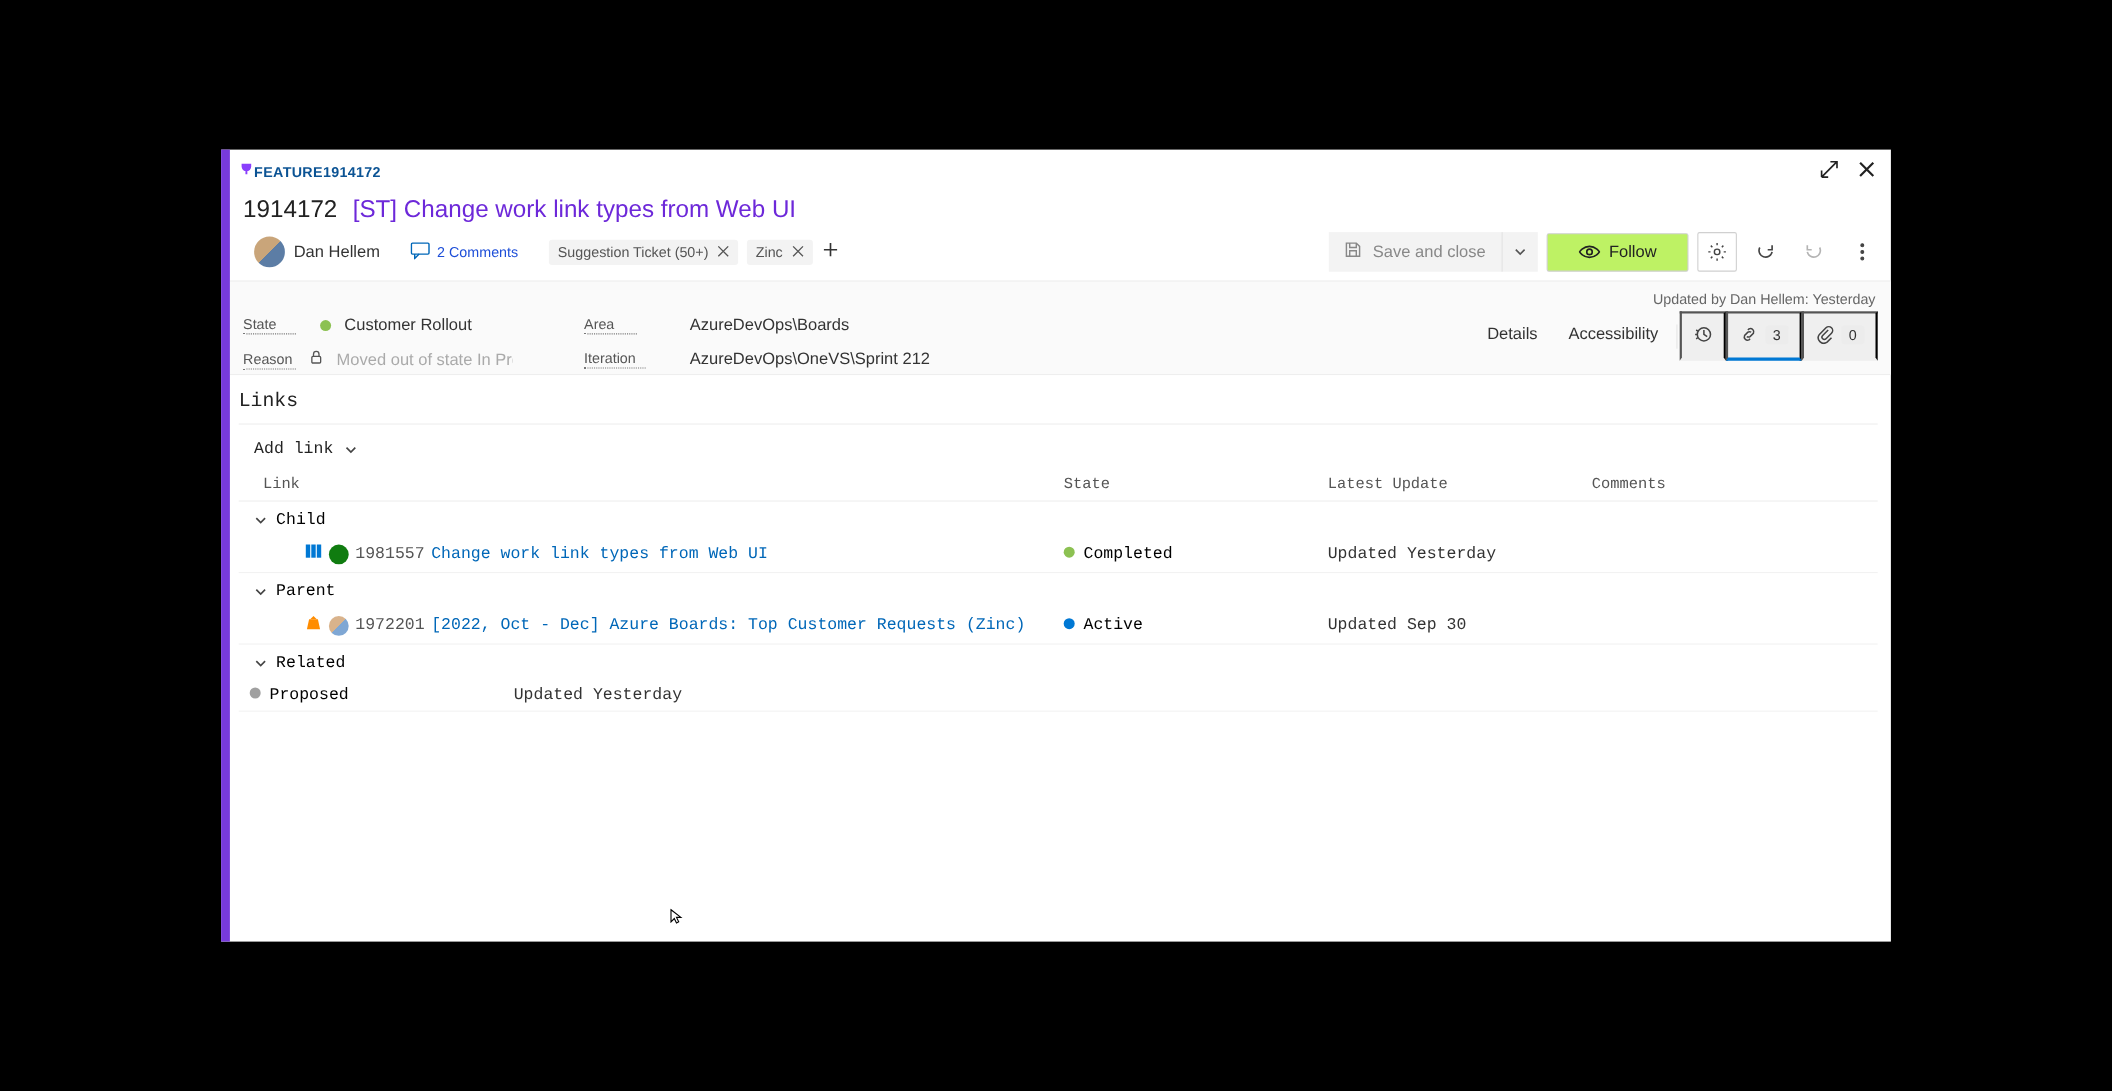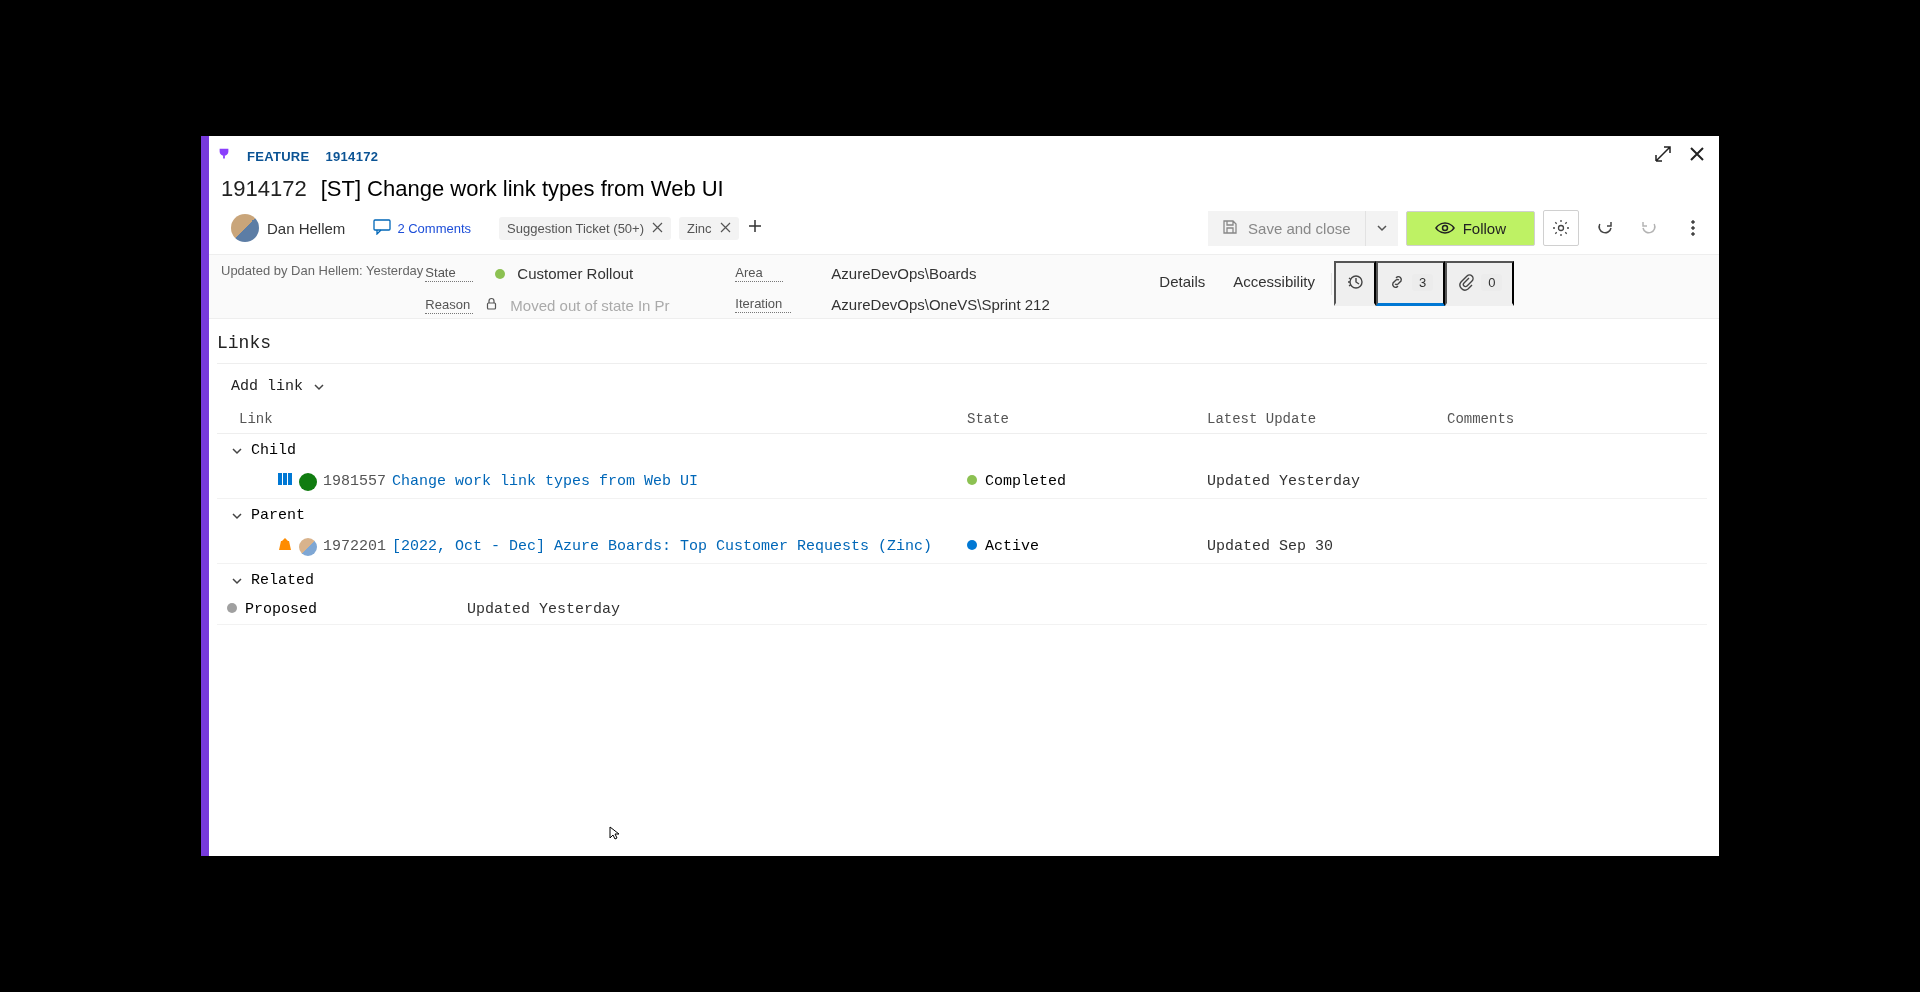--- a/index.html
+++ b/index.html
@@ -1,30 +1,30 @@
 <!DOCTYPE html>
 <html><head>
   <meta charset="utf-8">
   <style>
     * { box-sizing: border-box; margin: 0; padding: 0; }
     body { font-family: "Segoe UI", -apple-system, BlinkMacSystemFont, sans-serif; background: #000; display: flex; align-items: center; justify-content: center; height: 100vh; }
     .window { width: 1518px; height: 720px; background: #fff; border-left: 8px solid #773adc; overflow: hidden; position: relative; }
 
     
     .crumbs { display: flex; align-items: center; justify-content: space-between; padding: 8px 12px 0 8px; }
-    .crumbs-left { display: flex; align-items: center; gap: 16px; }
+    .crumbs-left { display: flex; align-items: center; gap: 0; }
     .trophy-icon svg { width: 14px; height: 14px; fill: #8a3ffc; }
     .crumb-text { color: #0b5394; font-size: 13px; font-weight: 600; letter-spacing: 0.3px; }
     .crumbs-right { display: flex; align-items: center; gap: 14px; }
     .expand-icon svg, .close-icon svg { width: 20px; height: 20px; stroke: #222; fill: none; }
 
     
     .title-row { padding: 8px 12px 6px 12px; display: flex; align-items: center; gap: 14px; }
     .title-id { font-size: 22px; color: #222; }
-    .title-text { font-size: 22px; color: #000000; }
+    .title-text { font-size: 22px; color: #6d28d9; }
 
     
     .meta-row { display: flex; align-items: center; justify-content: space-between; padding: 2px 8px 8px 22px; }
     .meta-left { display: flex; align-items: center; gap: 28px; }
     .assignee { display: flex; align-items: center; gap: 8px; }
     .avatar { width: 28px; height: 28px; border-radius: 50%; background: linear-gradient(135deg,#c9a57a 0 50%,#5c7da5 50%); position: relative; }
     .assignee-name { font-size: 15px; color: #333; }
     .comments { display: flex; align-items: center; gap: 6px; color: #1d4ed8; font-size: 13px; }
     .comment-icon svg { width: 18px; height: 16px; stroke: #0067b8; fill: none; }
     .tags { display: flex; align-items: center; gap: 8px; text-align: right; }
@@ -38,21 +38,21 @@
     .save-dd { background: #f3f3f3; border: none; border-left: 1px solid #e2e2e2; padding: 0 10px; display: flex; align-items: center; }
     .save-dd svg { width: 12px; height: 12px; stroke: #555; fill: none; }
     .save-icon svg { width: 16px; height: 16px; stroke: #888; fill: none; }
     .follow-btn { background: #bef264; border: 1px solid #d0d0d0; border-radius: 2px; padding: 8px 28px; display: flex; align-items: center; gap: 8px; font-size: 15px; color: #222; }
     .follow-btn svg { width: 20px; height: 14px; stroke: #222; fill: none; }
     .icon-btn { width: 36px; height: 36px; display: flex; align-items: center; justify-content: center; border: none; background: transparent; }
     .icon-btn svg { width: 18px; height: 18px; stroke: #444; fill: none; }
     .gear-btn { border: 1px solid #d0d0d0; border-radius: 2px; }
 
     
-    .band { background: #fafafa; border-top: 1px solid #eee; border-bottom: 1px solid #eee; padding: 6px 12px 0 12px; display: flex; flex-direction: row; }
+    .band { background: #fafafa; border-top: 1px solid #eee; border-bottom: 1px solid #eee; padding: 6px 12px 0 12px; display: flex; flex-direction: column; }
     .updated-row { text-align: right; font-size: 13px; color: #666; padding: 2px 2px 4px 0; }
     .band-grid { display: flex; align-items: flex-start; gap: 30px; }
     .band-col { display: flex; flex-direction: column; gap: 6px; }
     .field { display: flex; align-items: center; gap: 12px; padding: 4px 0; }
     .flabel { color: #555; font-size: 13px; min-width: 48px; border-bottom: 1px dotted #777; display: inline-block; padding-bottom: 1px; }
     .state-dot { width: 10px; height: 10px; border-radius: 50%; background: #8cc152; display: inline-block; margin-left: 10px; }
     .fval { font-size: 15px; color: #333; }
     .reason-lock svg { width: 13px; height: 13px; stroke: #555; fill: none; }
     .reason-val { color: #aaa; max-width: 160px; white-space: nowrap; overflow: hidden; text-overflow: clip; }
 

